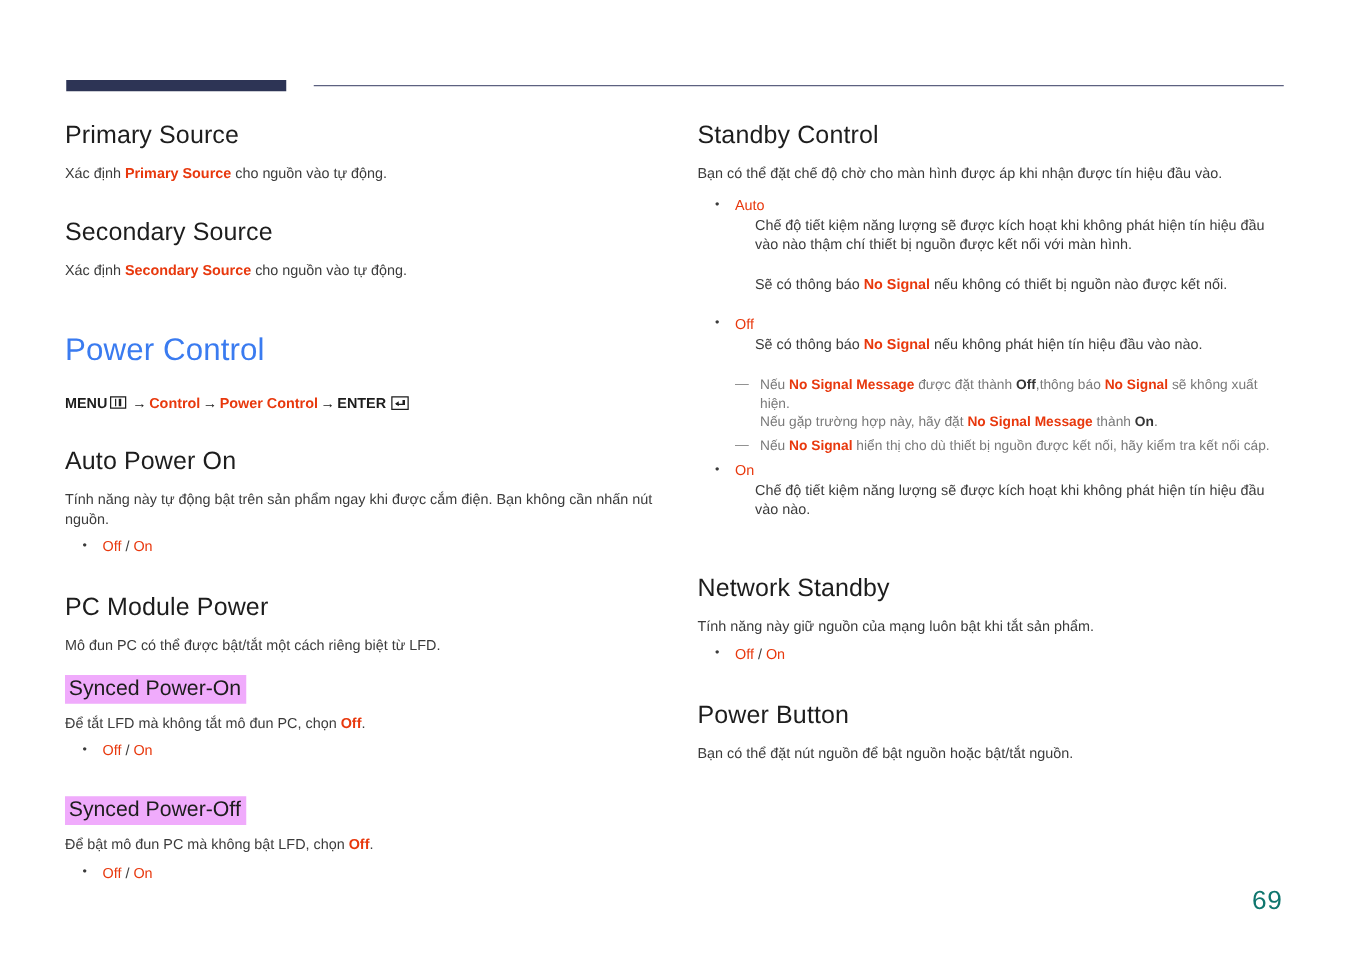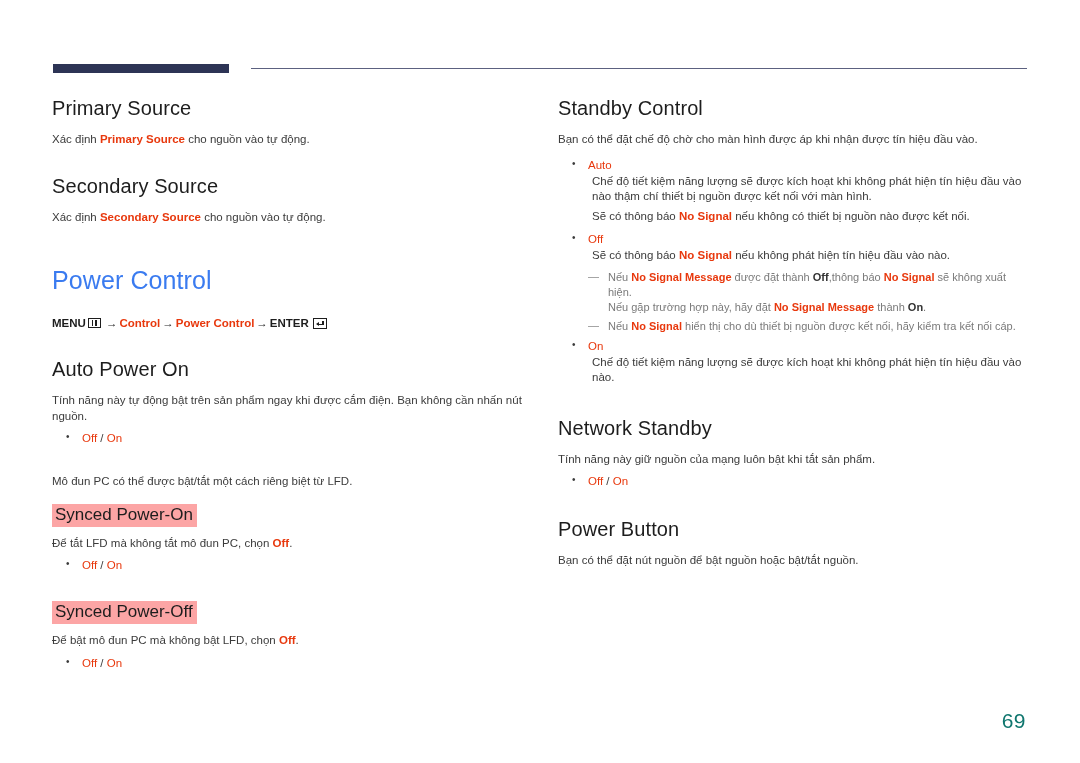--- a/index.html
+++ b/index.html
@@ -74,21 +74,21 @@
     margin: 0 0 0 0;
     line-height: 30px;
     letter-spacing: 0.1px;
   }
 
   h3.highlight-title {
     display: inline-block;
     font-size: 17px;
     font-weight: 400;
     color: #1d1d1d;
-    background: #fca5a5;
+    background: #f0abfc;
     margin: 0;
     padding: 1px 4px 2px 3px;
     line-height: 20px;
     text-align: right;
   }
 
   
   p.body {
     font-size: 11.5px;
     line-height: 15.5px;
@@ -119,21 +119,21 @@
     left: 14px;
     top: -1px;
     font-size: 10px;
     color: #3b3b3b;
   }
   ul.bullets > li .opt-title {
     color: #e8380d;
     font-weight: normal;
   }
   ul.bullets > li p.sub {
-    margin: 4px;
+    margin: 16px;
     font-size: 11.5px;
     line-height: 15.5px;
     color: #3b3b3b;
     font-weight: normal;
   }
   ul.bullets > li p.sub.tight { margin-top: 1px; }
 
   
   ul.notes {
     list-style: none;
@@ -270,20 +270,21 @@
     <div class="blk-gap-md"></div>
 
     <h2 class="section-title">Auto Power On</h2>
     <p class="body">Tính năng này tự động bật trên sản phẩm ngay khi được cắm điện. Bạn không cần nhấn nút nguồn.</p>
     <ul class="bullets">
       <li><span class="opt-title">Off</span><span class="opt-title" style="color:#3b3b3b;font-weight:normal"> / </span><span class="opt-title">On</span></li>
     </ul>
 
     <div class="blk-gap-md"></div>
 
+    <h2 class="section-title">PC Module Power</h2>
     <p class="body">Mô đun PC có thể được bật/tắt một cách riêng biệt từ LFD.</p>
 
     <div class="blk-gap-sm"></div>
 
     <h3 class="highlight-title">Synced Power-On</h3>
     <p class="body" style="margin-top:9px"><span>Để tắt LFD mà không tắt mô đun PC, chọn </span><span class="red">Off</span><span>.</span></p>
     <ul class="bullets">
       <li><span class="opt-title">Off</span><span style="color:#3b3b3b"> / </span><span class="opt-title">On</span></li>
     </ul>
 

